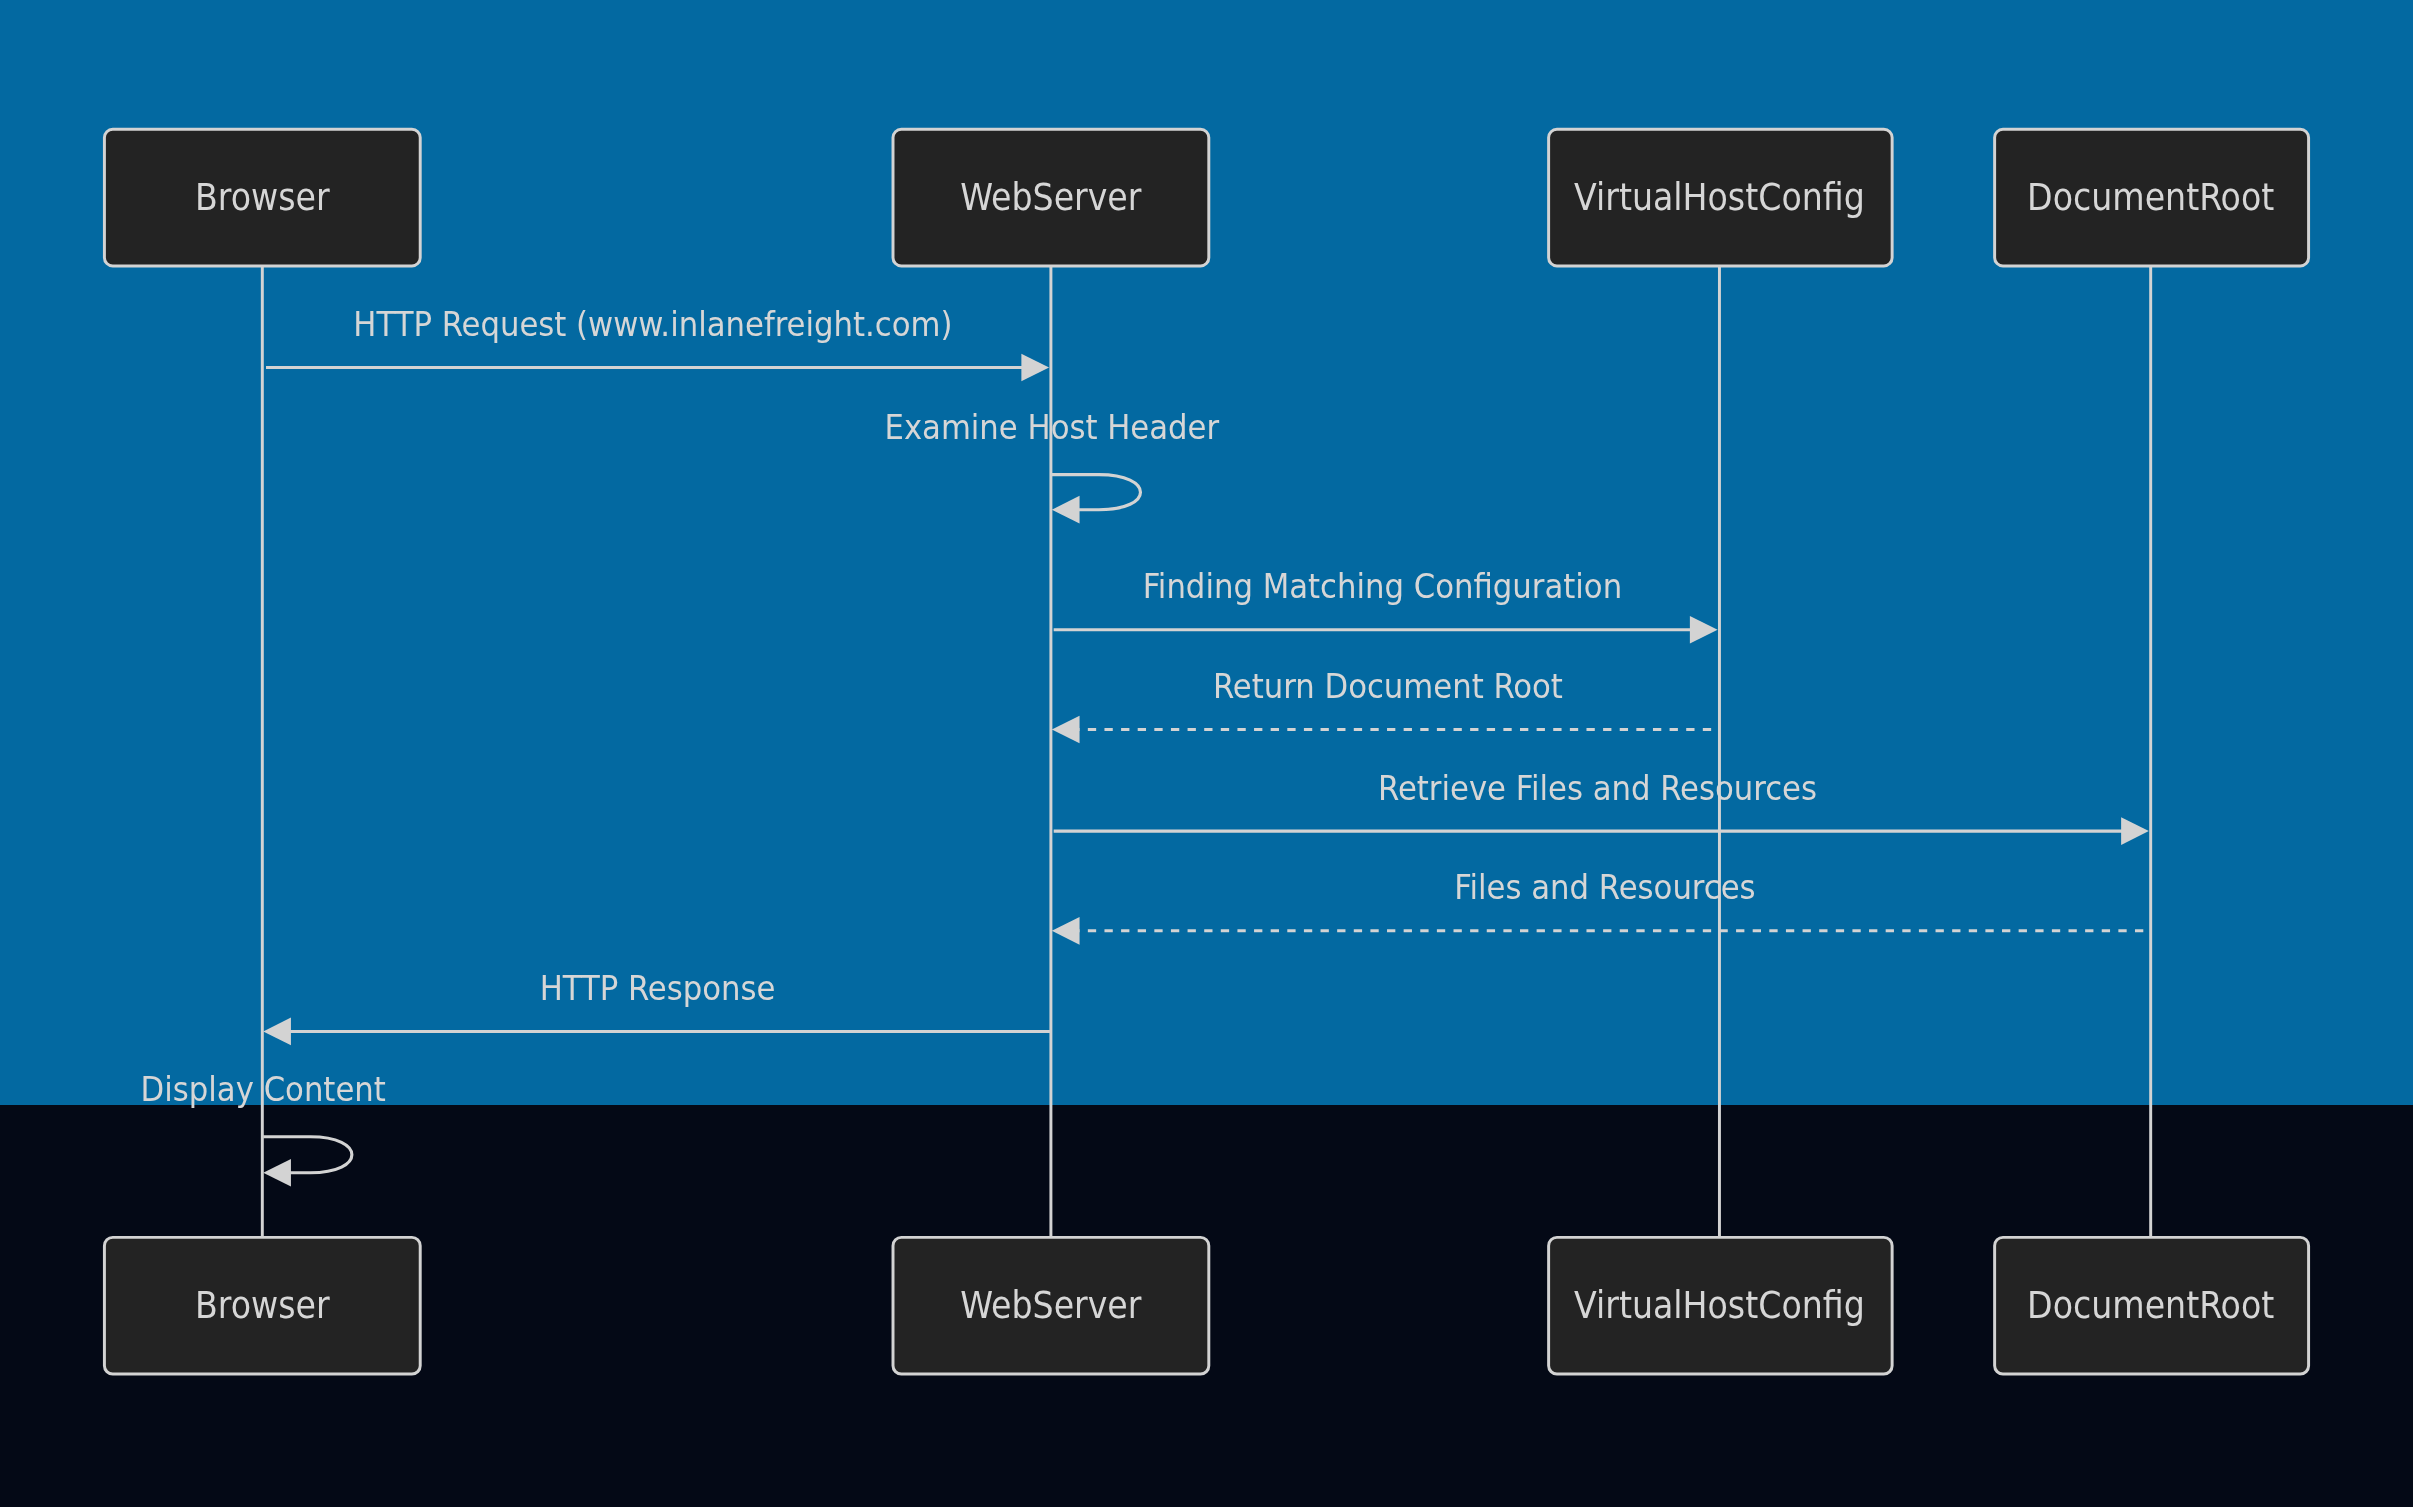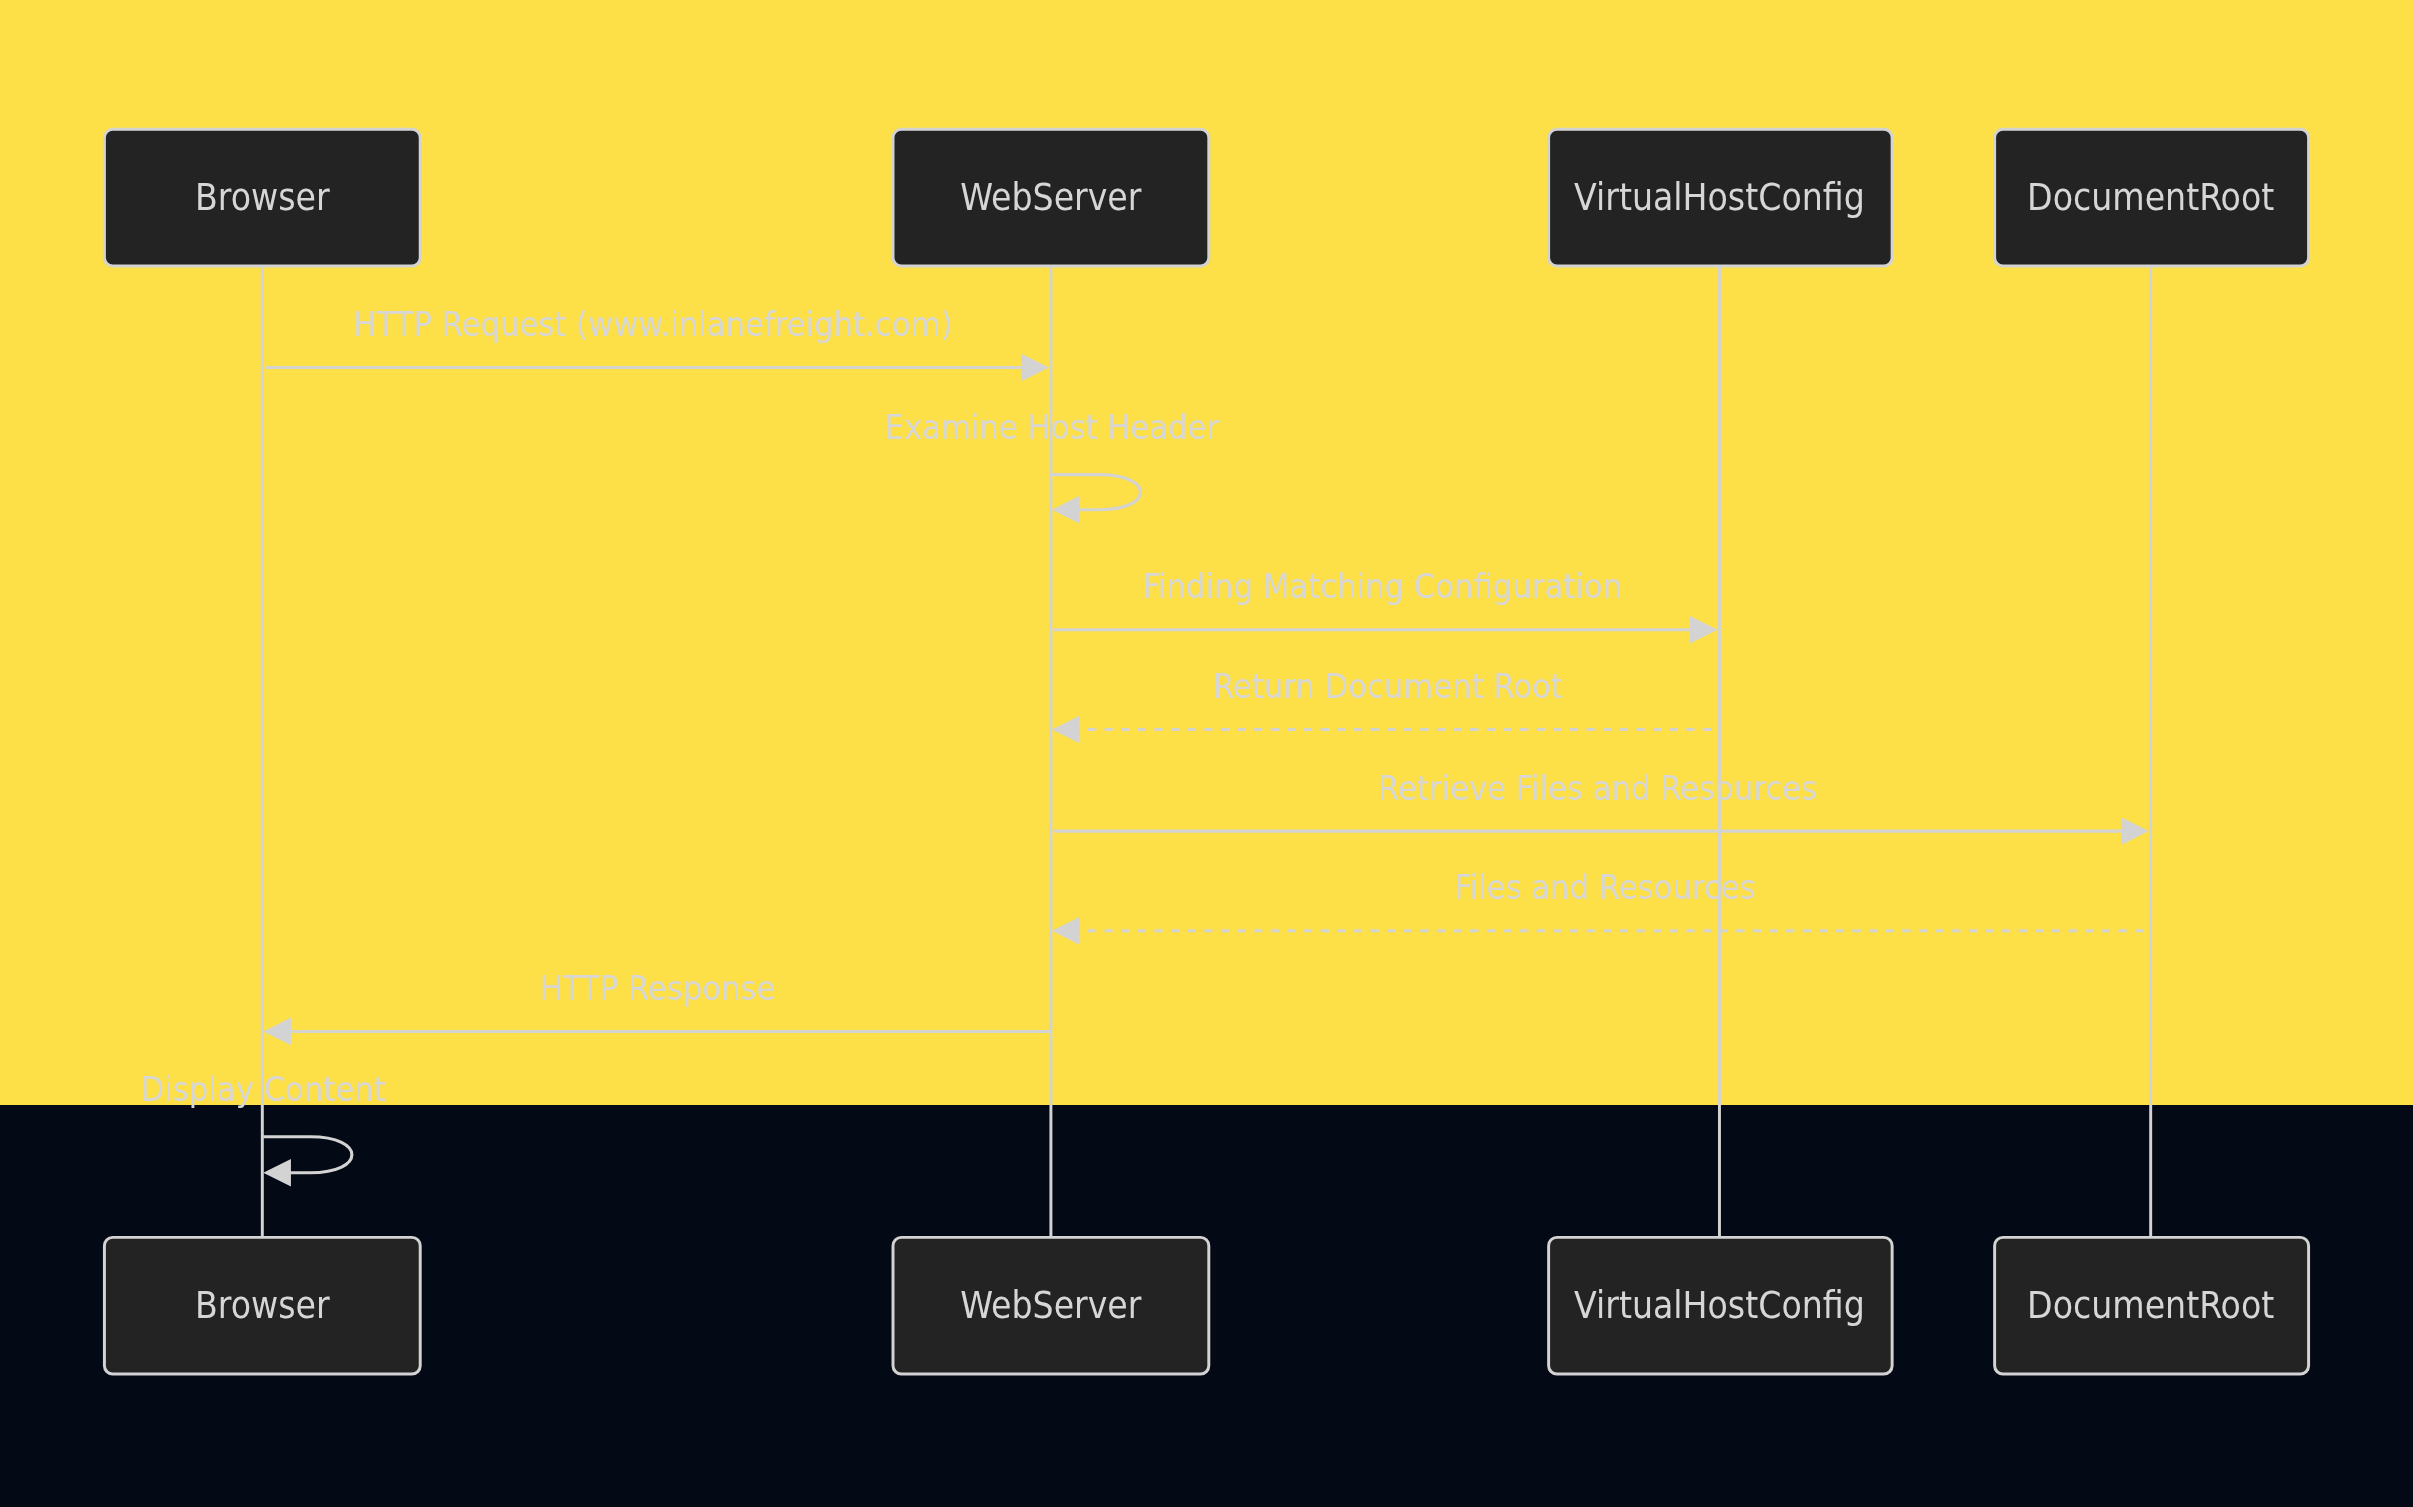--- a/index.html
+++ b/index.html
@@ -10,21 +10,21 @@
   body {
     width: 2413px;
     height: 1507px;
     overflow: hidden;
     font-family: "DejaVu Sans Condensed", "Liberation Sans Narrow", "Liberation Sans", sans-serif;
   }
   #diagram-root {
     position: relative;
     width: 2413px;
     height: 1105px;
-    background: #fde047;
+    background: #0369a1;
   }
   svg.sequence-canvas {
     position: absolute;
     left: 0;
     top: 0;
     width: 2413px;
     height: 1507px;
     display: block;
   }
   .participant-box-rect {

